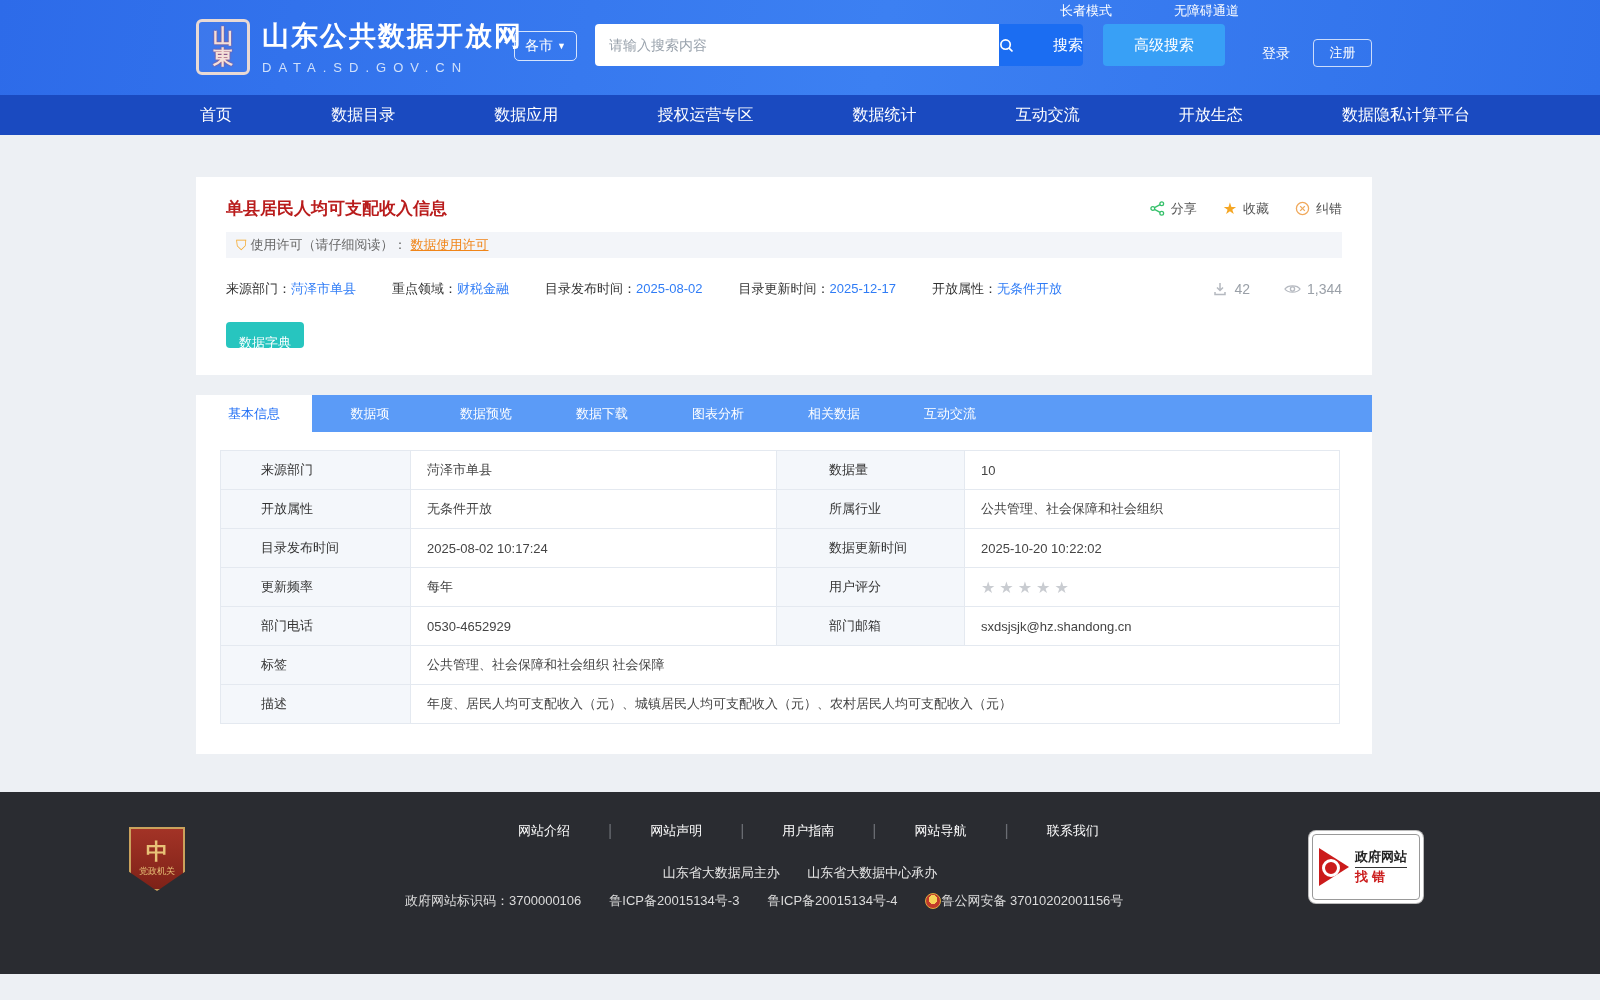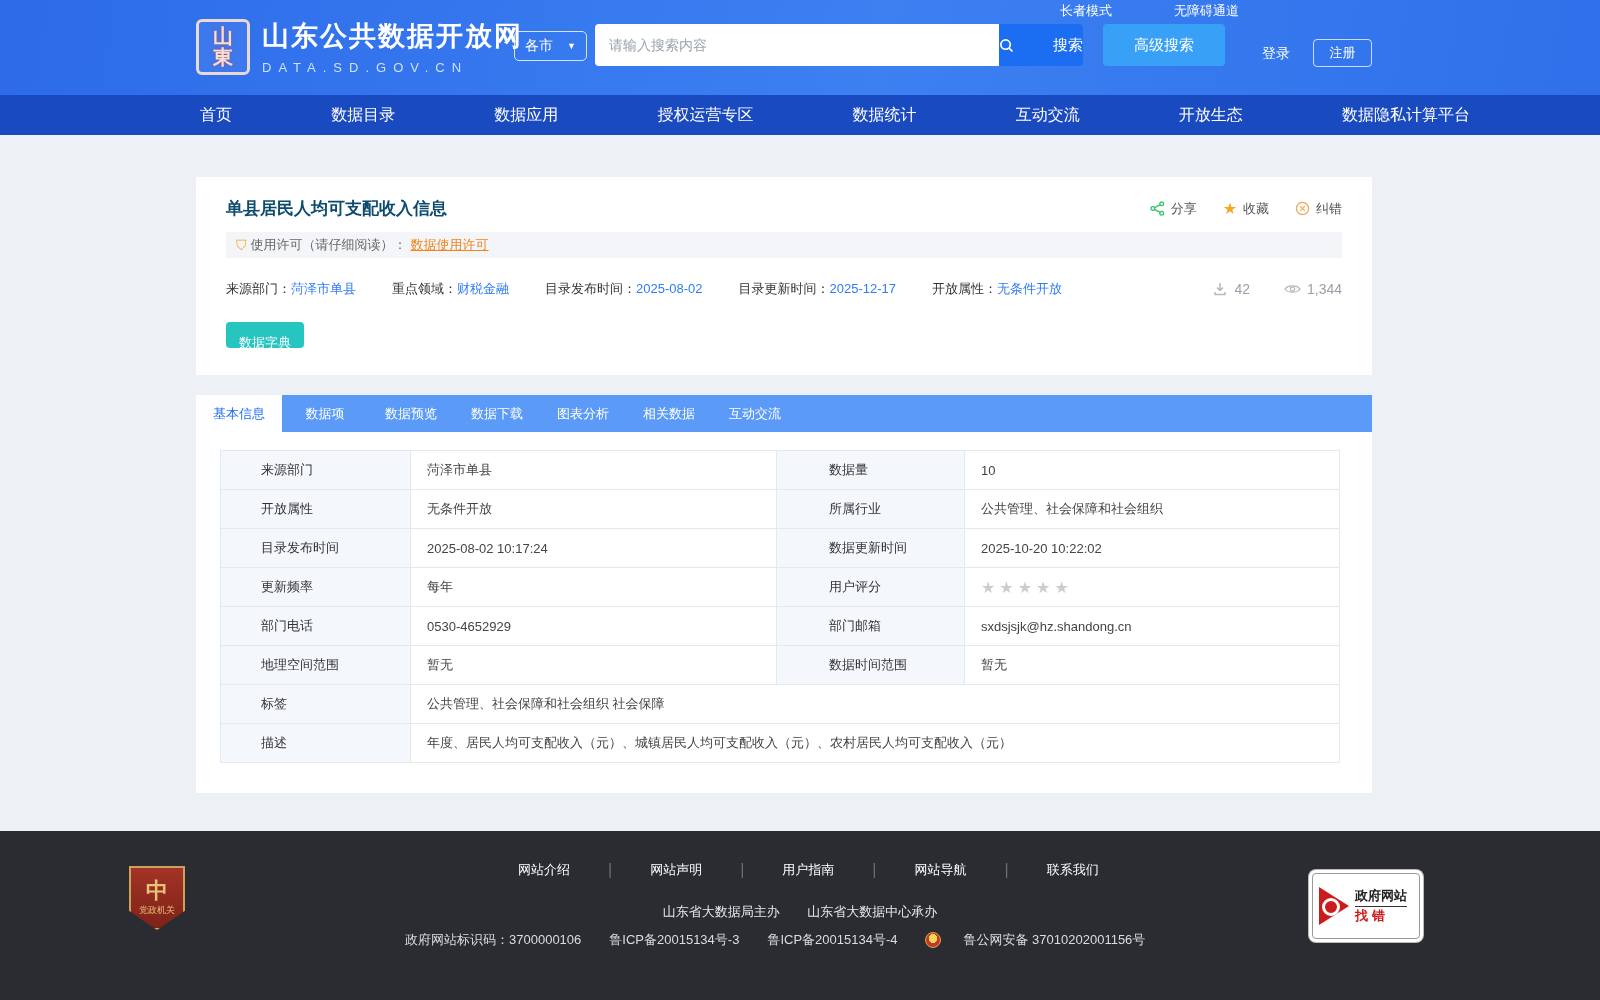--- a/index.html
+++ b/index.html
@@ -11,21 +11,21 @@
   .header { height:95px; background:linear-gradient(100deg,#2d6be9 0%,#3c80f2 55%,#2f70ea 100%); position:relative; }
   .header-inner { width:1176px; margin-left:196px; height:100%; position:relative; }
   .logo-wrap { position:absolute; left:0; top:18px; display:flex; align-items:center; gap:12px; }
   .seal { width:54px; height:56px; border:3px solid #e8d9d4; border-radius:6px; background:rgba(255,255,255,.06);
           color:#f0e3de; display:flex; flex-direction:column; align-items:center; justify-content:center;
           font-size:20px; font-weight:bold; line-height:1.05; text-shadow:0 0 2px #c44; }
   .seal span { color:#f3e0da; }
   .site-title { color:#fff; font-size:27px; font-weight:bold; letter-spacing:2px; }
   .site-sub { color:#cfe0fb; font-size:13px; letter-spacing:7px; margin-top:6px; }
   .city-btn { position:absolute; left:318px; top:31px; height:30px; padding:0 10px; border:1px solid rgba(255,255,255,.8);
-              border-radius:5px; color:#fff; font-size:14px; display:flex; align-items:center; gap:14px; cursor:pointer; }
+              border-radius:5px; color:#fff; font-size:14px; display:flex; align-items:center; gap:4px; cursor:pointer; }
   .city-btn .chev { font-size:9px; }
   .searchbar { position:absolute; left:399px; top:24px; height:42px; display:flex; }
   .search-input { width:404px; height:42px; border:none; border-radius:4px 0 0 4px; padding:0 14px; font-size:14px; color:#333; outline:none; }
   .search-input::placeholder { color:#9aa3ad; }
   .search-btn { width:84px; height:42px; background:#1b6df2; border:none; border-radius:0 4px 4px 0; color:#fff; font-size:15px;
                 display:flex; align-items:center; justify-content:space-between; gap:6px; cursor:pointer; }
   .adv-btn { position:absolute; left:907px; top:24px; width:122px; height:42px; background:#38a0f6; border:none; border-radius:4px;
              color:#fff; font-size:15px; cursor:pointer; }
   .top-links { position:absolute; left:864px; top:2px; display:flex; gap:62px; }
   .top-links a { color:#fff; font-size:13px; text-decoration:none; cursor:pointer; }
@@ -34,56 +34,56 @@
                   border-radius:4px; background:transparent; color:#fff; font-size:13px; cursor:pointer; }
 
   
   .nav { height:40px; background:#1a4ac0; }
   .nav-inner { width:1270px; margin-left:200px; height:100%; display:flex; align-items:center; justify-content:space-between; }
   .nav-item { color:#fff; font-size:16px; cursor:pointer; white-space:nowrap; }
 
   
   .card1 { background:#fff; margin-top:42px; padding:20px 30px 24px 30px; }
   .title-row { display:flex; justify-content:space-between; align-items:center; }
-  .dataset-title { color:#0c4a6e; font-size:17px; font-weight:bold;text-align:center; }
+  .dataset-title { color:#b91c1c; font-size:17px; font-weight:bold;text-align:center; }
   .title-actions { display:flex; gap:26px; align-items:center; }
   .action { display:flex; align-items:center; gap:6px; font-size:13px; color:#555; cursor:pointer; }
   .license-bar { margin-top:12px; background:#f3f5f9; height:26px; display:flex; align-items:center; padding:0 10px; font-size:13px; color:#666; gap:4px; }
   .license-link { color:#f08519; text-decoration:underline; cursor:pointer; }
   .bookmark-icon { color:#f5a623; font-size:14px; }
   .meta-row { margin-top:22px; display:flex; align-items:center; font-size:13px; color:#333; }
   .meta-item { margin-right:36px; white-space:nowrap; }
   .meta-item a { color:#2f7cf6; text-decoration:none; cursor:pointer; }
   .meta-stats { margin-left:auto; display:flex; gap:34px; align-items:center; color:#9aa0a8; font-size:14px; }
   .stat { display:flex; align-items:center; gap:6px; }
   .dict-btn { margin-top:24px; background:#27c5bf; color:#fff; border:none; border-radius:4px; height:26px; padding:12px 13px;
               font-size:13px; cursor:pointer; }
 
   
   .card2 { margin-top:20px; background:#fff; padding-bottom:16px; }
   .tabbar { height:37px; background:#5b9bf7; display:flex; }
-  .tab { width:86px; height:37px; display:flex; align-items:center; justify-content:center; color:#fff; font-size:13px; cursor:pointer; }
+  .tab { width:116px; height:37px; display:flex; align-items:center; justify-content:center; color:#fff; font-size:13px; cursor:pointer; }
   .tab.active { background:#fff; color:#1f6ef5; }
   .table-wrap { padding:18px 32px 14px 24px; }
   table.info { width:100%; border-collapse:collapse; table-layout:fixed; font-size:13px; }
   table.info td { border:1px solid #e4e9f0; height:39px; padding:0 16px; color:#444; background:#fff; }
   table.info td.lbl { background:#f4f7fb; color:#333; width:190px; padding-left:40px; }
   table.info td.lbl2 { width:188px; padding-left:52px; }
   table.info td.val1 { width:366px; }
   .stars-cell { color:#c9ccd1 !important; font-size:16px; letter-spacing:4px; }
 
   
   .footer { margin-top:38px; height:182px; background:#2a2c31; position:relative; color:#fff; }
   .foot-links { position:absolute; left:480px; top:30px; display:flex; align-items:center; }
   .foot-links .fl { font-size:13px; color:#fff; padding:0 38px; cursor:pointer; white-space:nowrap; }
   .foot-links .sep { color:#6a6d73; }
   .foot-host { position:absolute; left:0; right:0; top:72px; text-align:center; font-size:13px; color:#e8e8e8; }
   .foot-host span { margin:0 12px; }
   .foot-ids { position:absolute; left:405px; top:100px; display:flex; align-items:center; gap:28px; font-size:13px; color:#dcdcdc; }
-  .police { display:flex; align-items:center; gap:22px; }
+  .police { display:flex; align-items:center; gap:0; }
   .police-icon { width:16px; height:16px; border-radius:50%; background:radial-gradient(circle at 50% 40%, #f7d358 0 40%, #c0392b 41% 100%); border:1px solid #e0a93c; display:inline-block; }
   .emblem { position:absolute; left:129px; top:35px; width:56px; height:64px;
             background:linear-gradient(180deg,#a33326,#7e2218); border:2px solid #caa25c;
             clip-path:polygon(0 0,100% 0,100% 70%,50% 100%,0 70%); display:flex; flex-direction:column; align-items:center; justify-content:center; gap:2px; }
   .emblem .em-sym { color:#e8c277; font-size:22px; font-weight:bold; line-height:1; }
   .emblem .em-txt { color:#e8c277; font-size:9px; white-space:nowrap; }
   .find-err { position:absolute; right:180px; top:42px; width:108px; height:66px; background:#fff; border:1px solid #999; border-radius:4px;
               box-shadow:0 0 0 3px #fff, 0 0 0 4px #bbb; display:flex; align-items:center; padding:4px 6px; gap:6px; }
   .fe-icon { width:0; height:0; border-top:19px solid transparent; border-bottom:19px solid transparent; border-left:30px solid #cb1b1b; position:relative; }
   .fe-icon::after { content:""; position:absolute; left:-27px; top:-8px; width:12px; height:12px; border:3px solid #fff; border-radius:50%; }
@@ -274,26 +274,20 @@
           <td class="lbl lbl2">用户评分</td>
           <td class="stars-cell">★★★★★</td>
         </tr>
         <tr>
           <td class="lbl">部门电话</td>
           <td class="val1">0530-4652929</td>
           <td class="lbl lbl2">部门邮箱</td>
           <td>sxdsjsjk@hz.shandong.cn</td>
         </tr>
         <tr>
-          <td class="lbl">地理空间范围</td>
-          <td class="val1">暂无</td>
-          <td class="lbl lbl2">数据时间范围</td>
-          <td>暂无</td>
-        </tr>
-        <tr>
           <td class="lbl">标签</td>
           <td colspan="3">公共管理、社会保障和社会组织 社会保障</td>
         </tr>
         <tr>
           <td class="lbl">描述</td>
           <td colspan="3">年度、居民人均可支配收入（元）、城镇居民人均可支配收入（元）、农村居民人均可支配收入（元）</td>
         </tr>
       </tbody>
         </table>
     </div>

